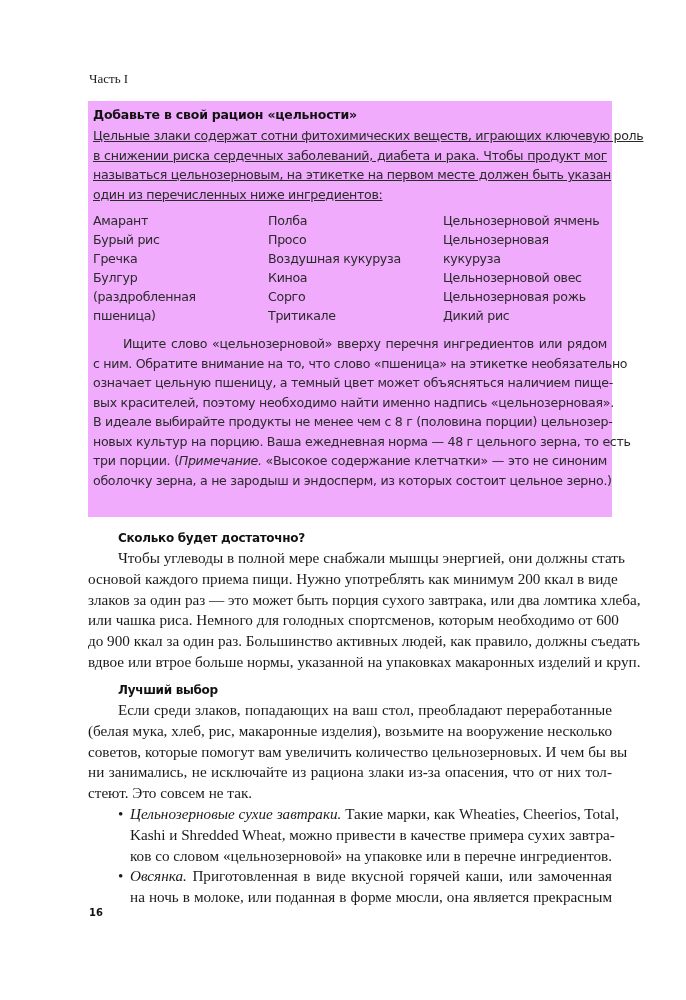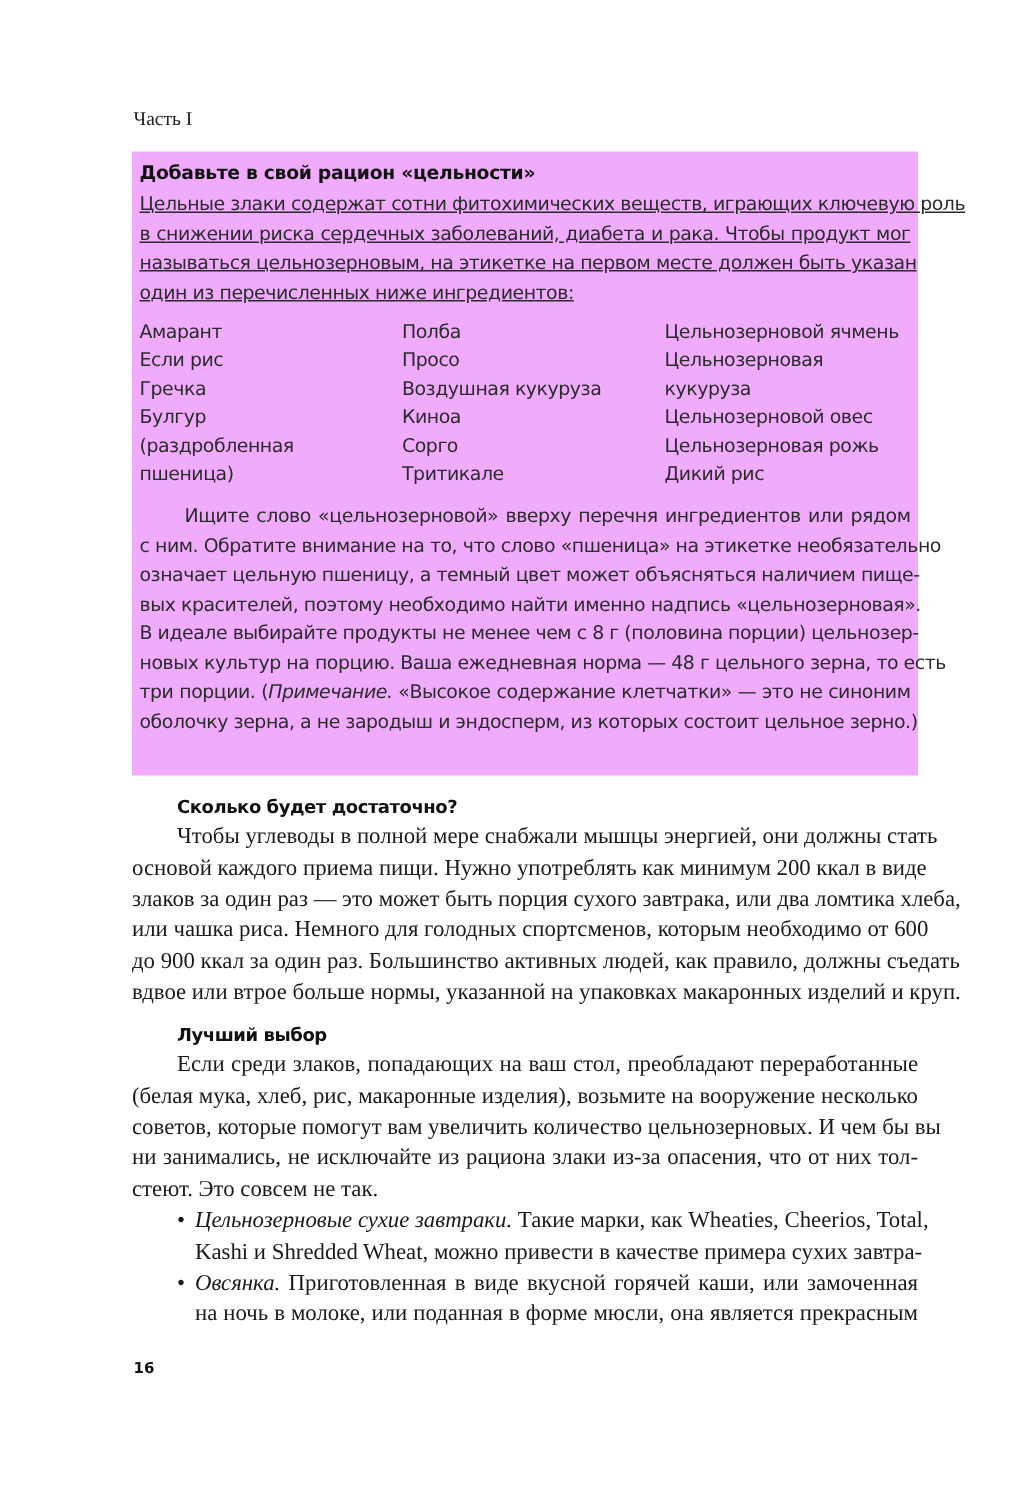--- a/index.html
+++ b/index.html
@@ -87,21 +87,21 @@
     <div class="box-intro sans">
       <span class="line">Цельные злаки содержат сотни фитохимических веществ, играющих ключевую роль</span>
       <span class="line">в снижении риска сердечных заболеваний, диабета и рака. Чтобы продукт мог</span>
       <span class="line">называться цельнозерновым, на этикетке на первом месте должен быть указан</span>
       <span class="line last">один из перечисленных ниже ингредиентов:</span>
     </div>
 
     <div class="grain-grid sans">
       <div class="grain-col c1">
         <div>Амарант</div>
-        <div>Если рис</div>
+        <div>Бурый рис</div>
         <div>Гречка</div>
         <div>Булгур</div>
         <div>(раздробленная</div>
         <div>пшеница)</div>
       </div>
       <div class="grain-col c2">
         <div>Полба</div>
         <div>Просо</div>
         <div>Воздушная кукуруза</div>
         <div>Киноа</div>
@@ -149,20 +149,21 @@
       <span class="line">(белая мука, хлеб, рис, макаронные изделия), возьмите на вооружение несколько</span>
       <span class="line">советов, которые помогут вам увеличить количество цельнозерновых. И чем бы вы</span>
       <span class="line">ни занимались, не исключайте из рациона злаки из-за опасения, что от них тол-</span>
       <span class="line last">стеют. Это совсем не так.</span>
     </div>
     <div class="serif">
       <div class="bullet-item">
         <span class="bullet">•</span>
         <span class="line" style="display:block;"><em>Цельнозерновые сухие завтраки.</em><span> Такие марки, как Wheaties, Cheerios, Total,</span></span>
         <span class="line" style="display:block;">Kashi и Shredded Wheat, можно привести в качестве примера сухих завтра-</span>
+        <span class="line" style="display:block; text-align-last:left;">ков со словом «цельнозерновой» на упаковке или в перечне ингредиентов.</span>
       </div>
       <div class="bullet-item">
         <span class="bullet">•</span>
         <span class="line" style="display:block;"><em>Овсянка.</em><span> Приготовленная в виде вкусной горячей каши, или замоченная</span></span>
         <span class="line" style="display:block;">на ночь в молоке, или поданная в форме мюсли, она является прекрасным</span>
       </div>
     </div>
   </div>
 
   <div class="page-number">16</div>

